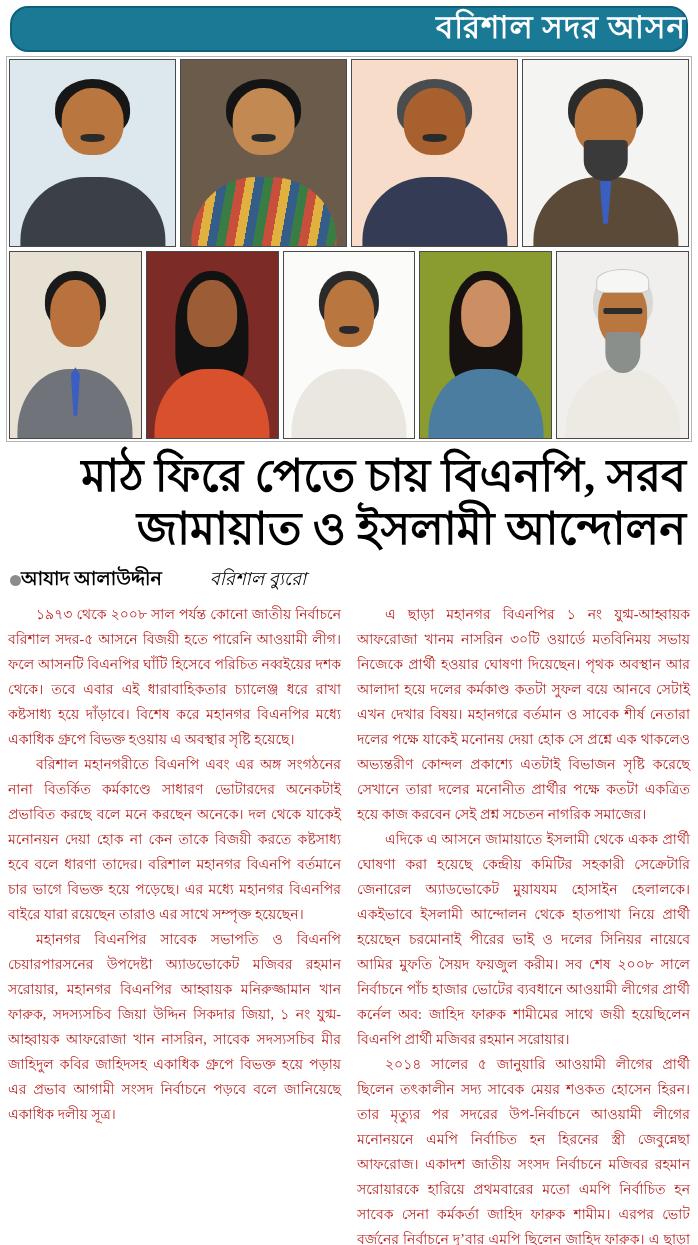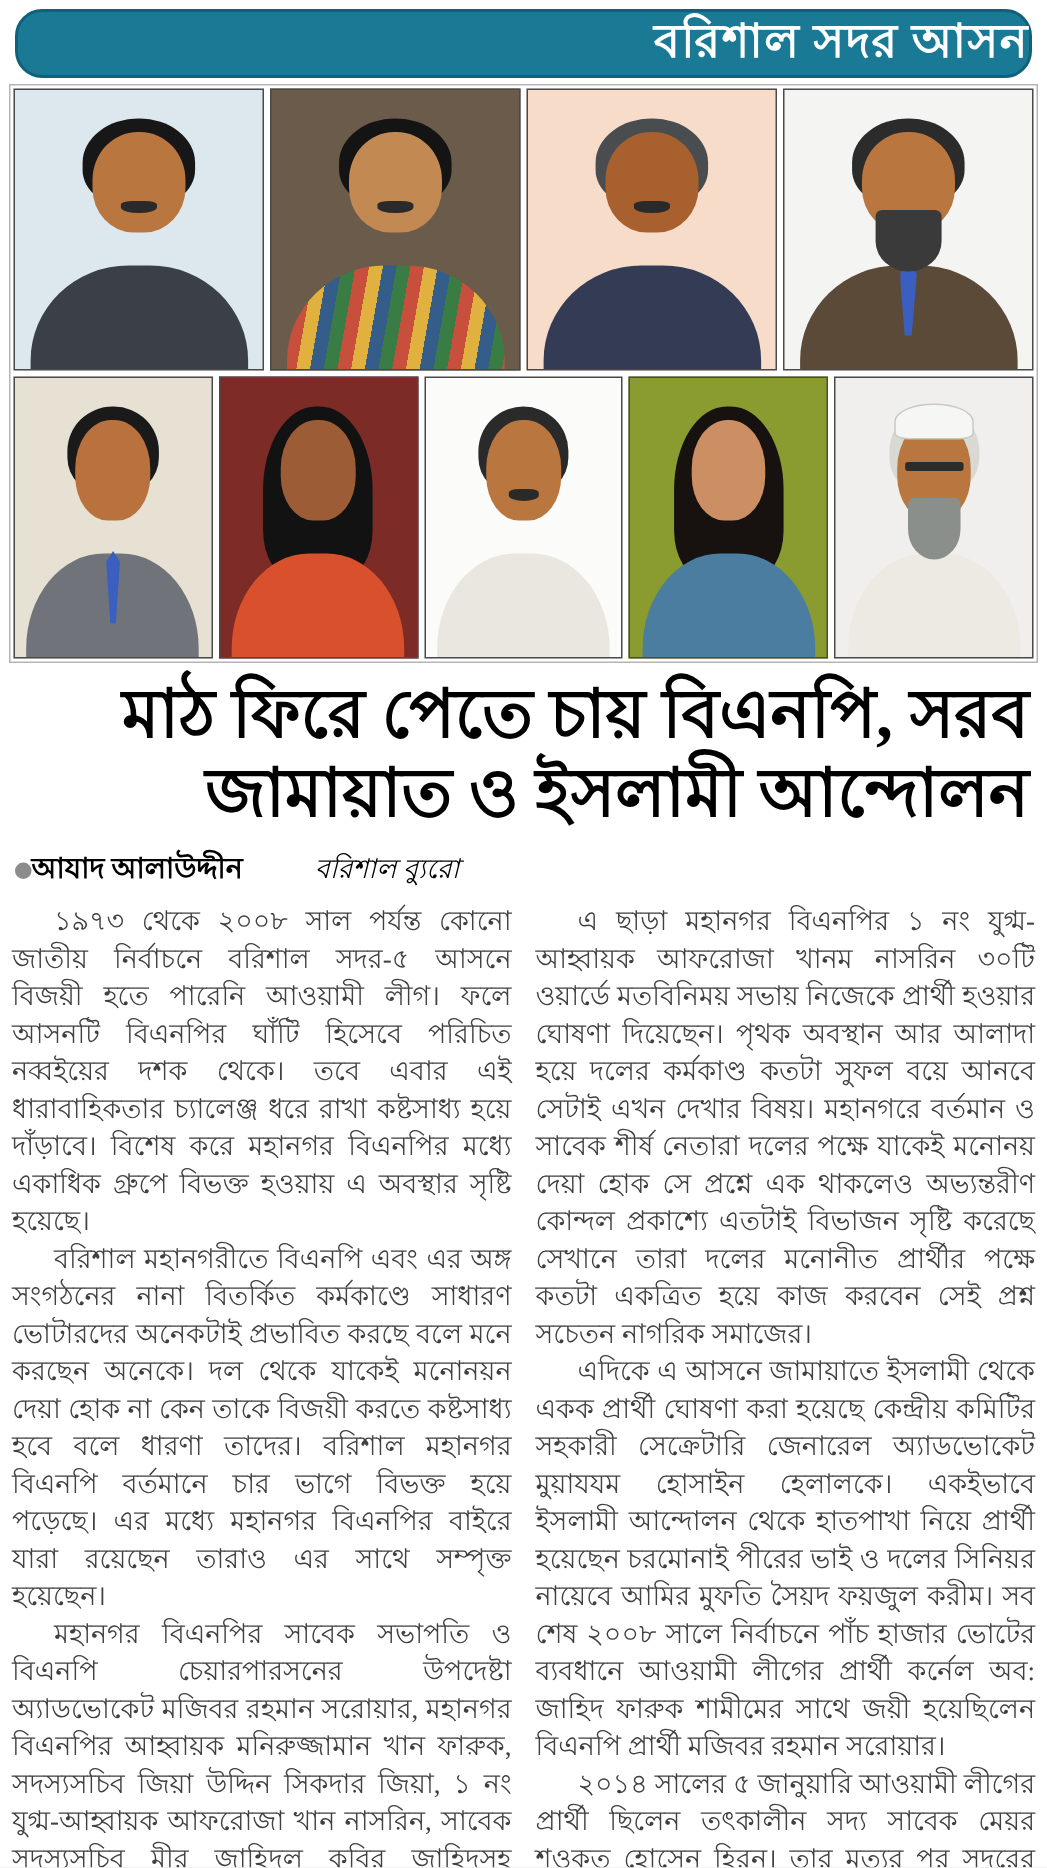--- a/index.html
+++ b/index.html
@@ -70,22 +70,22 @@
   }
   
   .byline { display:flex; align-items:center; gap:0; margin:8px 10px 6px; }
   .byline-bullet { width:11px; height:11px; border-radius:50%; background:#8c8c8c; flex:0 0 auto; }
   .byline-author { font-weight:bold; font-size:19px; }
   .byline-bureau { font-style:italic; font-size:18px;margin-left:48px; }
   
   .article { display:flex; gap:16px; margin:2px 8px 0; }
   .col { flex:1 1 0; }
   .col p {
-    font-size:18px; line-height:25px; text-align:justify;
-    text-indent:28px; color:#404040;
+    font-size:14px; line-height:25px; text-align:justify;
+    text-indent:28px; color:#b91c1c;
   }
 </style>
 </head>
 <body>
 
 <div class="page">
 
   <div class="banner">
     <span class="banner-title">বরিশাল সদর আসন</span>
   </div>

